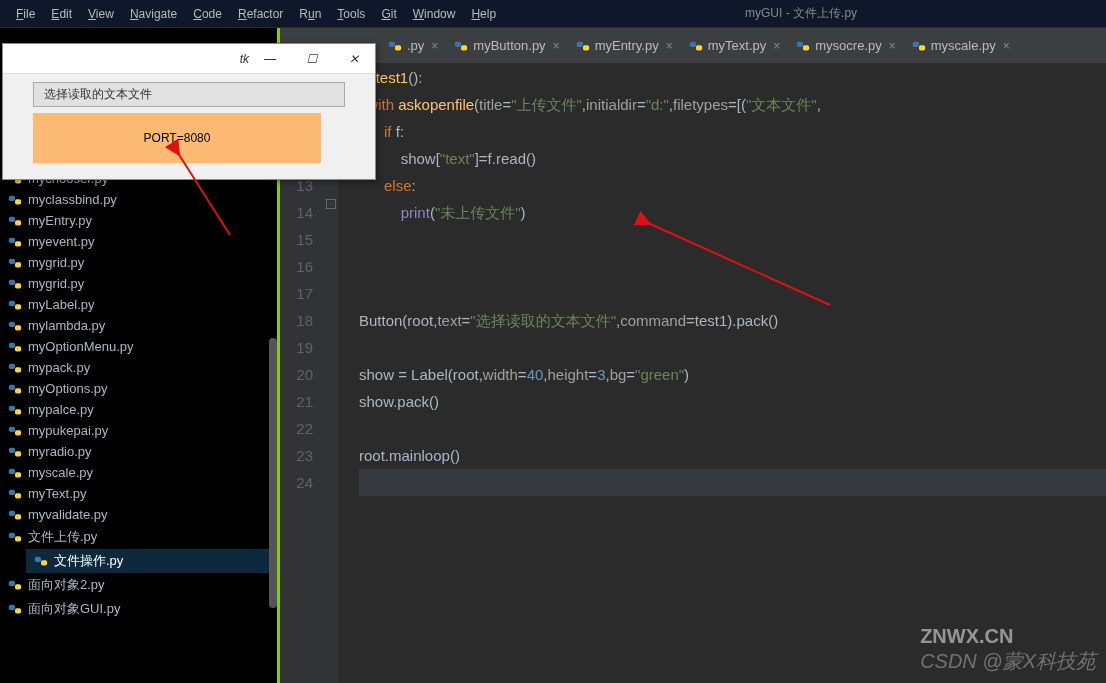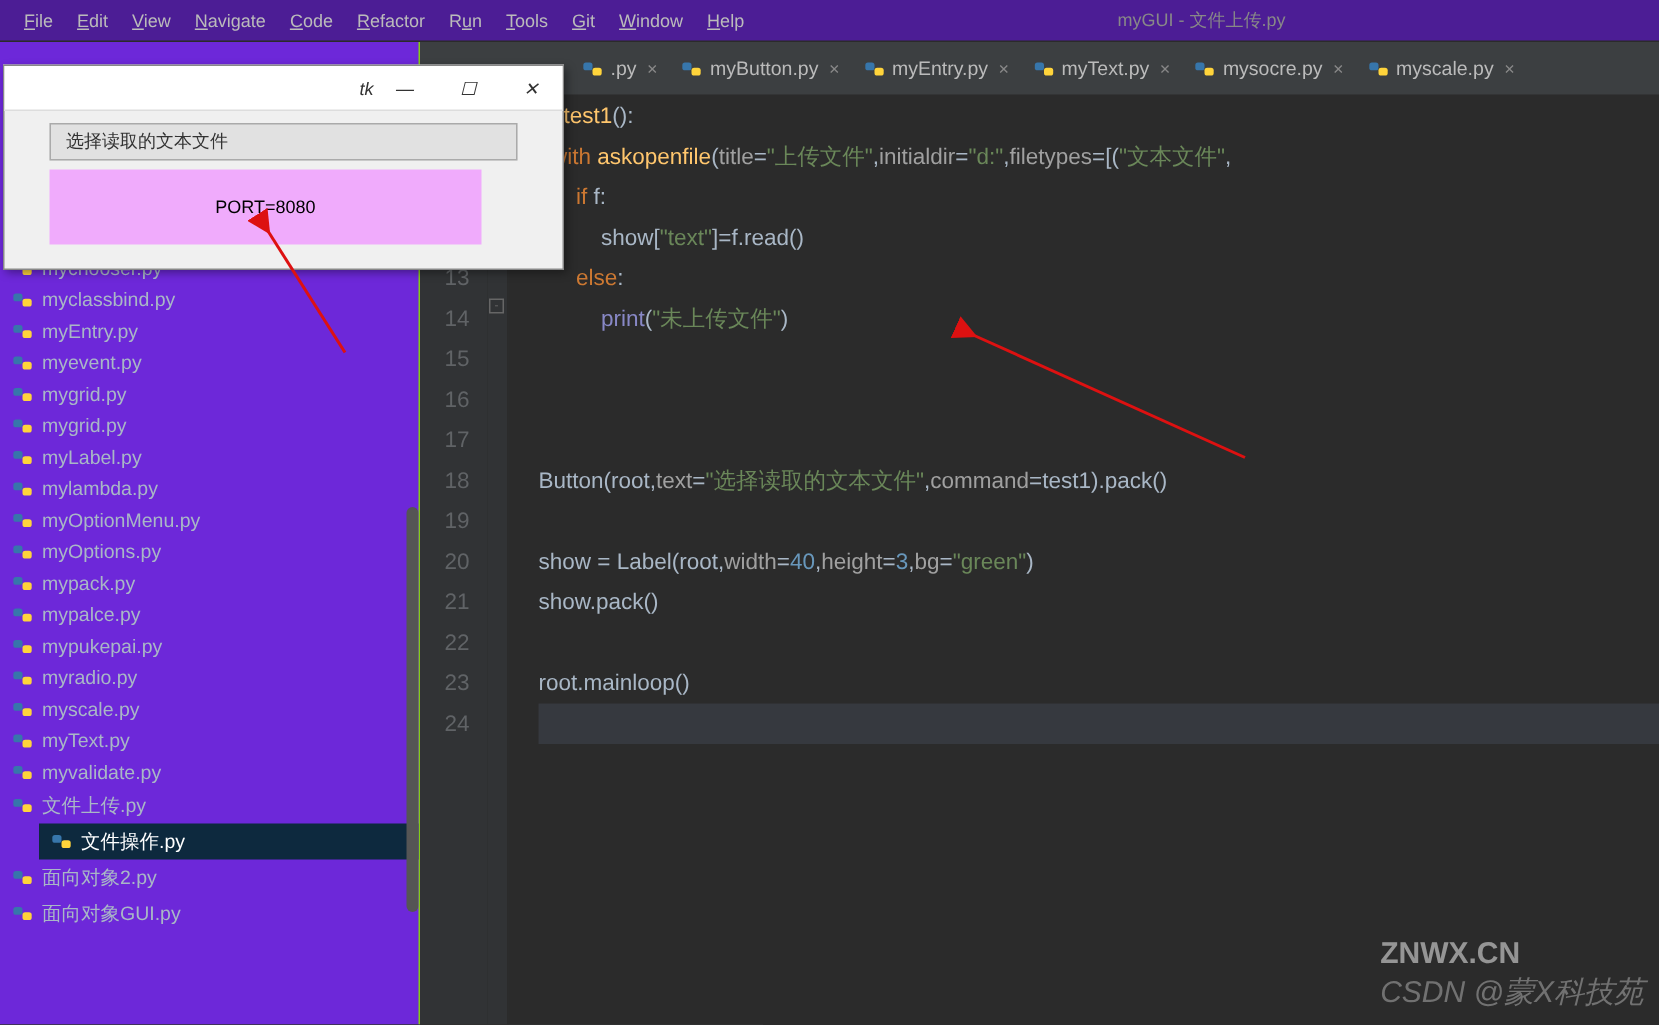--- a/index.html
+++ b/index.html
@@ -1,26 +1,26 @@
 <!DOCTYPE html>
 <html><head>
   <meta charset="utf-8">
   <style>
     * { margin: 0; padding: 0; box-sizing: border-box; font-family: "Segoe UI", Arial, sans-serif; }
     body { width: 1106px; height: 683px; background: #3c3f41; color: #bbb; overflow: hidden; position: relative; }
     
-    .menubar { height: 28px; background: #4c1d95; display: flex; align-items: center; padding: 0 8px; font-size: 12px; border-bottom: 1px solid #2b2b2b; }
+    .menubar { height: 28px; background: #0f172a; display: flex; align-items: center; padding: 0 8px; font-size: 12px; border-bottom: 1px solid #2b2b2b; }
     .menubar .menu-item { padding: 0 8px; cursor: default; color: #bbb; }
     .menubar .menu-item u { text-decoration: underline; }
     .menubar .spacer { flex: 1; }
     .menubar .title-path { color: #888; font-size: 12px; }
     
     .main-area { display: flex; height: calc(100% - 28px); }
     
-    .sidebar { width: 280px; background: #6d28d9; border-right: 1px solid #84cc16; overflow: hidden; position: relative; }
+    .sidebar { width: 280px; background: #000000; border-right: 3px solid #84cc16; overflow: hidden; position: relative; }
     .file-list { padding-top: 140px; }
     .file-item { display: flex; align-items: center; padding: 3px 8px; font-size: 13px; color: #a9b7c6; cursor: default; }
     .file-item.selected { background: #0d293e; color: #fff; margin-left: 26px; }
     .file-icon { width: 14px; height: 14px; margin-right: 6px; display: inline-flex; align-items: center; justify-content: center; }
     .file-icon svg { width: 14px; height: 14px; }
     .sidebar-scroll-handle { position: absolute; right: 0; top: 310px; width: 8px; height: 270px; background: #555; border-radius: 4px; }
     
     .editor-panel { flex: 1; background: #2b2b2b; display: flex; flex-direction: column; overflow: hidden; }
     
     .tab-bar { height: 36px; background: #3c3f41; display: flex; align-items: flex-end; overflow: hidden; border-bottom: 1px solid #2b2b2b; padding-left: 100px; }
@@ -43,21 +43,21 @@
     .param { color: #a0a0a0; }
     .num { color: #6897bb; }
     
     
     .tk-window { position: absolute; left: 2px; top: 43px; width: 374px; background: #f0f0f0; border: 1px solid #888; box-shadow: 2px 2px 6px rgba(0,0,0,0.4); z-index: 100; }
     .tk-titlebar { height: 30px; background: #fff; display: flex; align-items: center; justify-content: flex-end; padding: 0 0 0 8px; border-bottom: 1px solid #ddd; font-size: 12px; color: #333; font-style: italic; }
     .tk-controls { display: flex; }
     .tk-ctrl { width: 42px; height: 30px; display: flex; align-items: center; justify-content: center; font-size: 12px; color: #333; cursor: default; }
     .tk-body { padding: 8px 30px 16px 30px; display: flex; flex-direction: column; }
     .tk-button { background: #e1e1e1; border: 1px solid #aaa; padding: 3px 10px; font-size: 12px; color: #333; cursor: default; margin-bottom: 6px; }
-    .tk-label { width: 288px; height: 50px; background: #f0abfc; color: #000; display: flex; align-items: center; justify-content: center; font-size: 12px; }
+    .tk-label { width: 288px; height: 50px; background: #fdba74; color: #000; display: flex; align-items: center; justify-content: center; font-size: 12px; }
     
     
     .arrow { position: absolute; pointer-events: none; z-index: 200; }
     .arrow svg { overflow: visible; }
     
     .watermark { position: absolute; right: 10px; bottom: 8px; font-size: 20px; color: rgba(220,220,220,0.4); font-style: italic; pointer-events: none; margin-left: 20px; }
     .watermark .logo { font-weight: bold; font-style: normal; color: rgba(255,255,255,0.5); }
   </style>
 </head>
 <body>
@@ -166,30 +166,30 @@
           </span>
           <span>myOptionMenu.py</span>
         </div>
         <div class="file-item">
           <span class="file-icon">
             <svg viewBox="0 0 16 16">
               <rect x="1" y="3" width="7" height="6" rx="2" fill="#3776ab"></rect>
               <rect x="8" y="7" width="7" height="6" rx="2" fill="#ffd43b"></rect>
             </svg>
           </span>
+          <span>mypack.py</span>
+        </div>
+        <div class="file-item">
+          <span class="file-icon">
+            <svg viewBox="0 0 16 16">
+              <rect x="1" y="3" width="7" height="6" rx="2" fill="#3776ab"></rect>
+              <rect x="8" y="7" width="7" height="6" rx="2" fill="#ffd43b"></rect>
+            </svg>
+          </span>
           <span>myOptions.py</span>
-        </div>
-        <div class="file-item">
-          <span class="file-icon">
-            <svg viewBox="0 0 16 16">
-              <rect x="1" y="3" width="7" height="6" rx="2" fill="#3776ab"></rect>
-              <rect x="8" y="7" width="7" height="6" rx="2" fill="#ffd43b"></rect>
-            </svg>
-          </span>
-          <span>mypack.py</span>
         </div>
         <div class="file-item">
           <span class="file-icon">
             <svg viewBox="0 0 16 16">
               <rect x="1" y="3" width="7" height="6" rx="2" fill="#3776ab"></rect>
               <rect x="8" y="7" width="7" height="6" rx="2" fill="#ffd43b"></rect>
             </svg>
           </span>
           <span>mypalce.py</span>
         </div>

